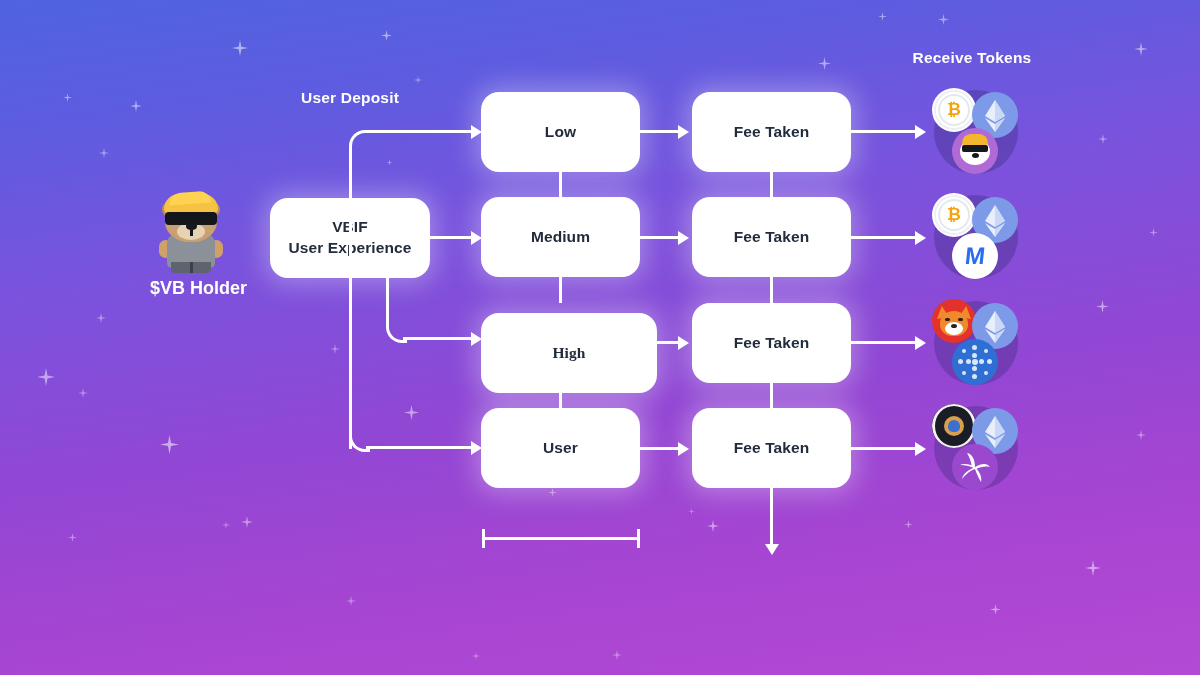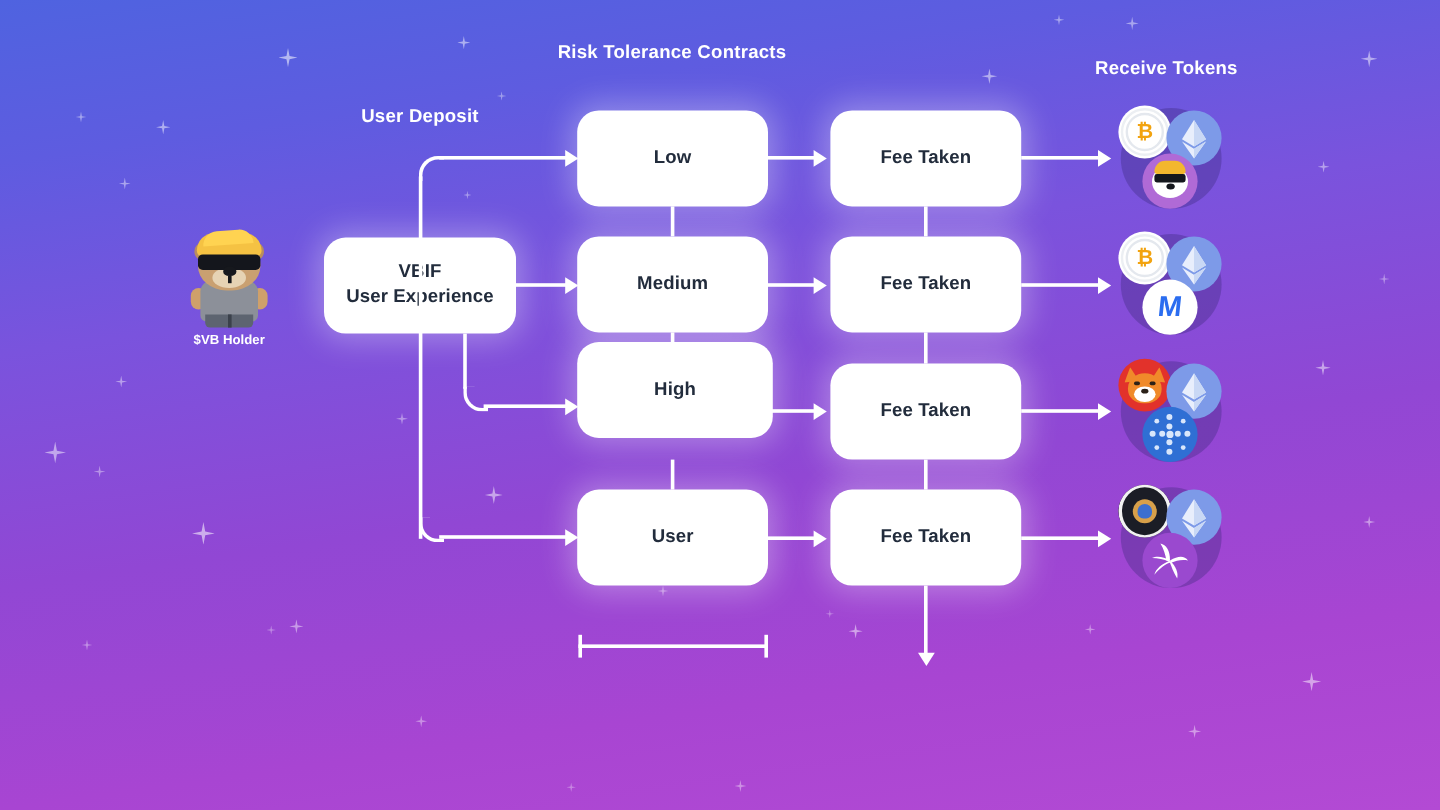--- a/index.html
+++ b/index.html
@@ -58,21 +58,21 @@
   .m-armR{position:absolute;left:55px;top:50px;width:13px;height:18px;background:#cfa06a;border-radius:7px;}
   .m-head{position:absolute;left:10px;top:8px;width:52px;height:44px;background:#c9a071;border-radius:50% 50% 46% 46%;}
   .m-earL{position:absolute;left:7px;top:12px;width:14px;height:15px;background:#b98d5e;border-radius:50%;}
   .m-earR{position:absolute;left:51px;top:12px;width:14px;height:15px;background:#b98d5e;border-radius:50%;}
   .m-hair{position:absolute;left:9px;top:4px;width:54px;height:20px;background:#f5c243;border-radius:24px 24px 8px 8px;}
   .m-hair2{position:absolute;left:14px;top:2px;width:42px;height:12px;background:#ffd351;border-radius:20px 20px 0 0;transform:rotate(-4deg);}
   .m-glass{position:absolute;left:10px;top:22px;width:52px;height:13px;background:#14161c;border-radius:4px;}
   .m-snout{position:absolute;left:22px;top:33px;width:28px;height:17px;background:#e6d3b4;border-radius:50%;}
   .m-nose{position:absolute;left:31px;top:32px;width:11px;height:8px;background:#16181d;border-radius:50% 50% 45% 45%;}
   .m-mouth{position:absolute;left:35px;top:40px;width:3px;height:6px;background:#16181d;}
-  .mascot-label{color:#fff;font-weight:700;font-size:11px;margin-top:6px;white-space:nowrap;}
+  .mascot-label{color:#fff;font-weight:700;font-size:18px;margin-top:6px;white-space:nowrap;}
 
   
   .tokens{position:absolute;width:92px;height:92px;}
   .tbg{position:absolute;left:4px;top:4px;width:84px;height:84px;border-radius:50%;
        background:rgba(58,40,120,.35);}
   .tok{position:absolute;border-radius:50%;display:flex;align-items:center;
        justify-content:center;overflow:hidden;}
   .tok-a{left:2px;top:2px;width:44px;height:44px;}
   .tok-b{left:42px;top:6px;width:46px;height:46px;}
   .tok-c{left:22px;top:42px;width:46px;height:46px;}
@@ -166,24 +166,20 @@
   <div class="sparkle" style="left:68px;top:533px;width:9px;height:9px;opacity:.4;"></div>
   <div class="sparkle" style="left:222px;top:521px;width:8px;height:8px;opacity:.35;"></div>
   <div class="sparkle" style="left:548px;top:488px;width:9px;height:9px;opacity:.4;"></div>
   <div class="sparkle" style="left:612px;top:650px;width:10px;height:10px;opacity:.4;"></div>
   <div class="sparkle" style="left:472px;top:652px;width:8px;height:8px;opacity:.35;"></div>
 
   <div class="heading" style="left:270px;top:88px;width:160px;">
     <span>User Deposit</span>
   </div>
 
-  <div class="heading" style="left:460px;top:34px;width:200px;">
-    <span>Risk Tolerance</span>
-    <span>Contracts</span>
-  </div>
 
   <div class="heading" style="left:882px;top:48px;width:180px;">
     <span>Receive Tokens</span>
   </div>
 
   <div class="mascot-wrap">
     <div class="mascot">
       <div class="m-armL"></div>
         <div class="m-armR"></div>
       <div class="m-body"></div>
@@ -224,21 +220,21 @@
   <div class="corner bl" style="left:349px;top:431px;width:18px;height:18px;"></div>
   <div class="ln hline" style="left:366px;top:446px;width:110px;"></div>
   <div class="arrow" style="left:471px;top:441px;"></div>
 
   <div class="node" style="left:481px;top:92px;width:159px;height:80px;">
     <span>Low</span>
   </div>
   <div class="node" style="left:481px;top:197px;width:159px;height:80px;">
     <span>Medium</span>
   </div>
-  <div class="node" style="left:481px;top:285px;width:163px;height:80px;">
+  <div class="node" style="left:481px;top:313px;width:176px;height:80px;font-family:Liberation Serif, serif;">
     <span>High</span>
   </div>
   <div class="node" style="left:481px;top:408px;width:159px;height:80px;">
     <span>User</span>
   </div>
 
   <div class="ln vline" style="left:559px;top:172px;height:25px;"></div>
   <div class="ln vline" style="left:559px;top:277px;height:26px;"></div>
   <div class="ln vline" style="left:559px;top:383px;height:25px;"></div>
 

